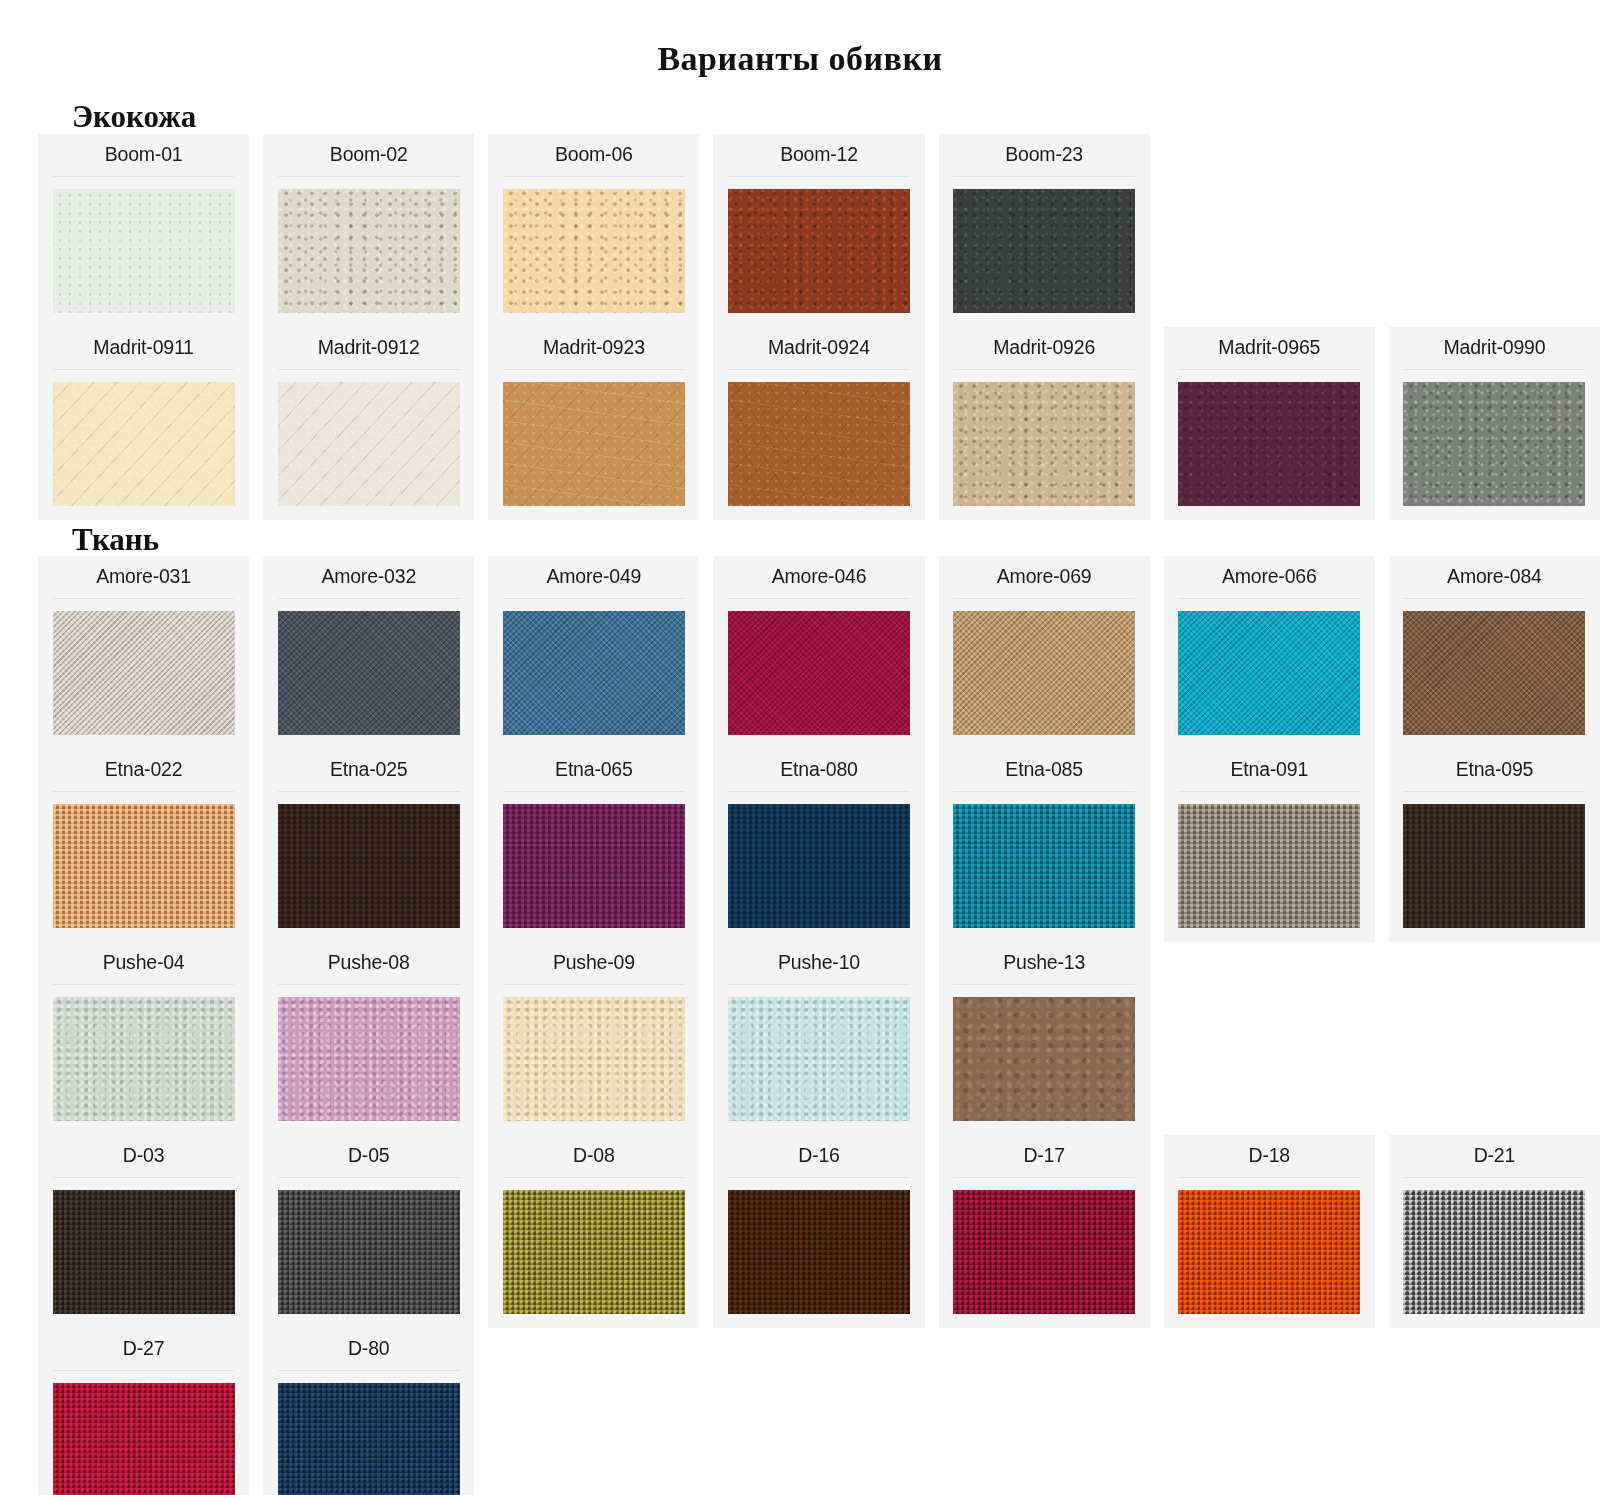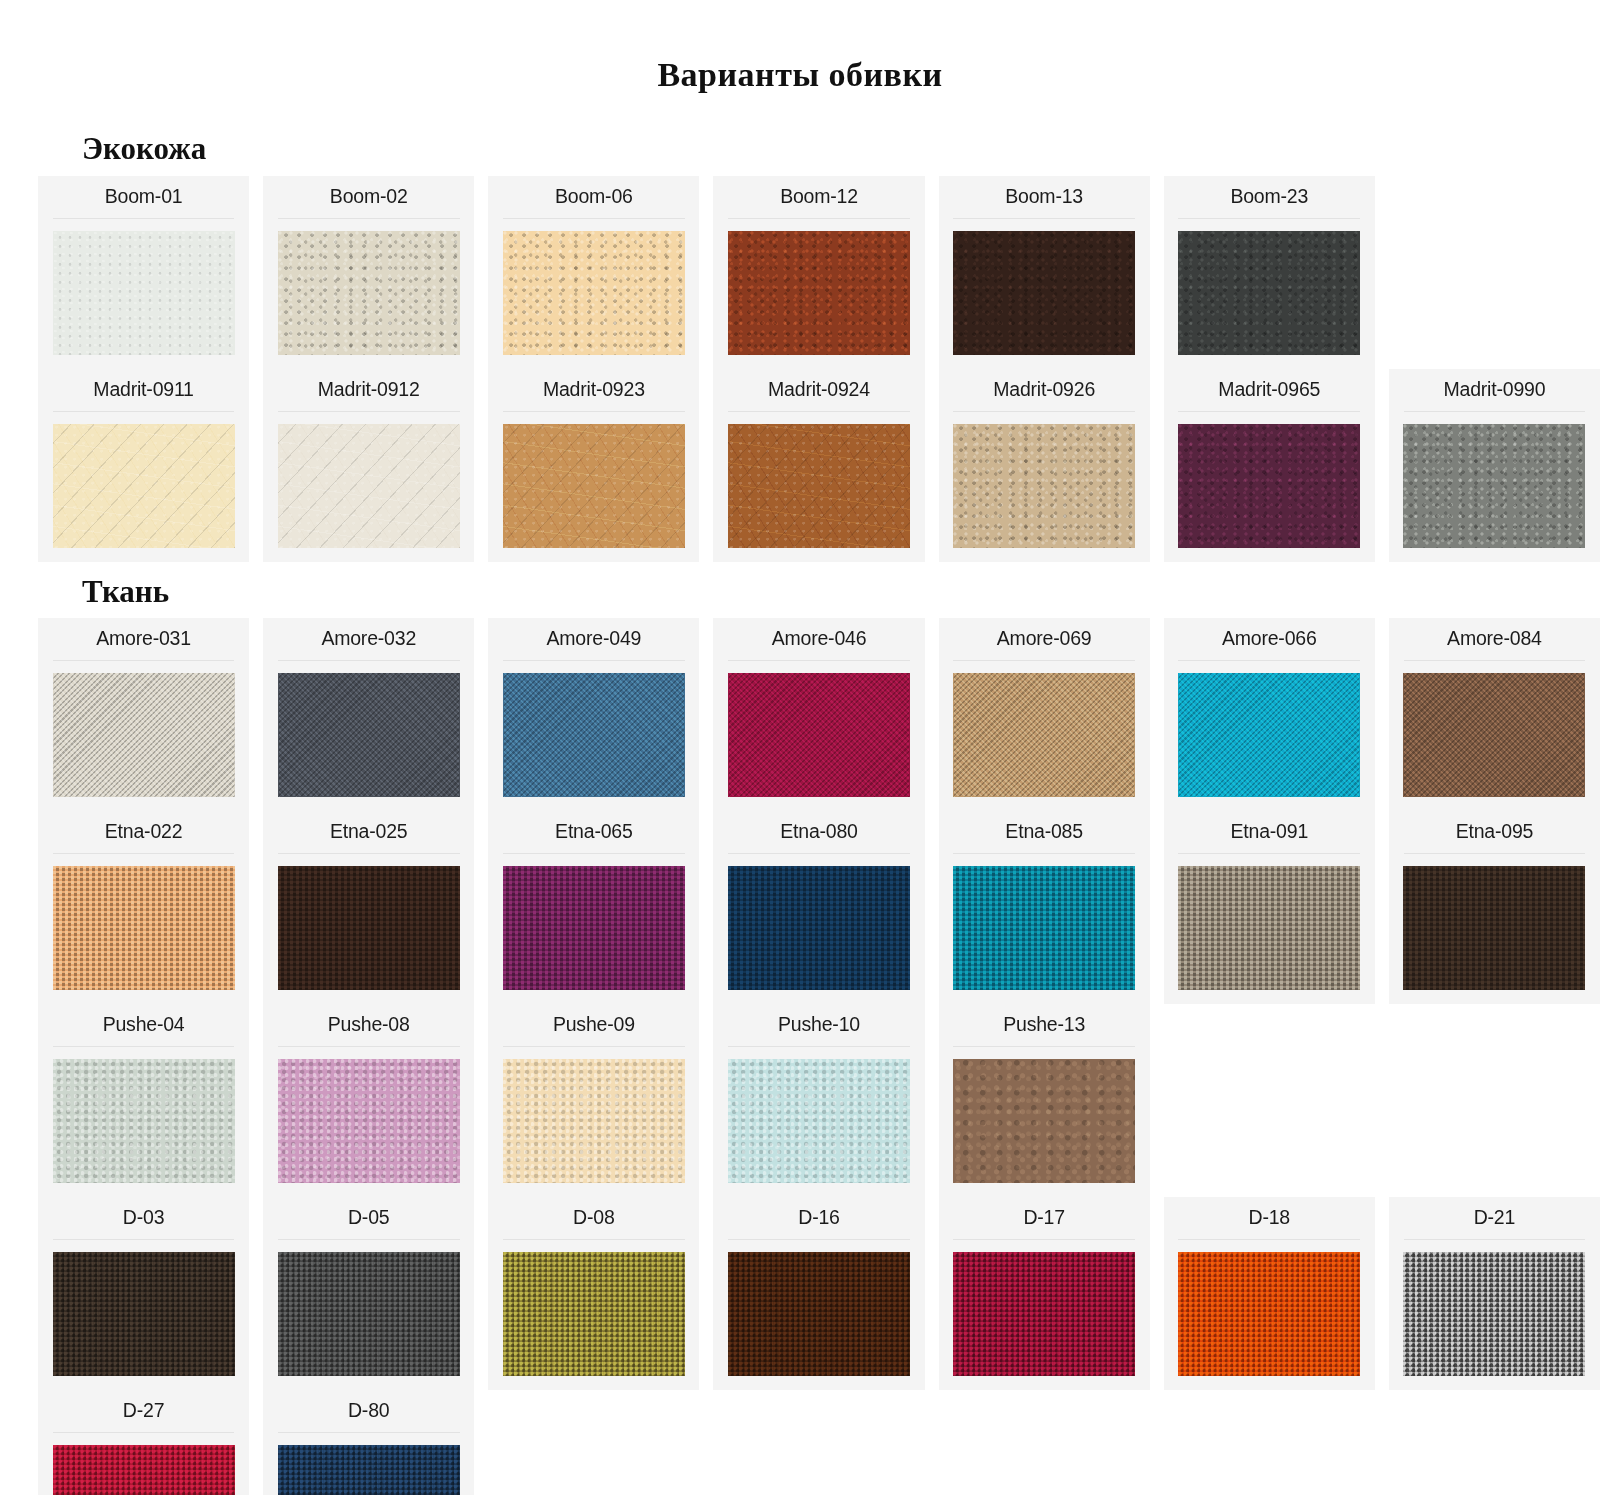--- a/index.html
+++ b/index.html
@@ -25,31 +25,31 @@
 
   
   .page-title {
     font-family: "Liberation Serif", serif;
     font-weight: bold;
     font-size: 34px;
     text-align: center;
     color: #111111;
     letter-spacing: 0.5px;
     padding-top: 40px;
-    margin: 16px;
+    margin: 0;
     line-height: 1.1;
   }
 
   
   .section-heading {
     font-family: "Liberation Serif", serif;
     font-weight: bold;
     font-size: 31px;
     color: #111111;
-    margin: 10px;
+    margin: 0;
     padding-left: 72px;
     line-height: 1.05;
     position: relative;
     z-index: 5;
   }
   .section-eco { padding-top: 24px; }
   .section-fab { padding-top: 4px; }
 
   .row {
     display: grid;
@@ -201,27 +201,20 @@
           </div>
         </div>
         <div class="cell">
           <div class="cell-label">Boom-12</div>
           <div class="cell-divider"></div>
           <div class="swatch-wrap">
             <div class="swatch tex-leather" title="Boom-12" style="background-color: rgb(140, 58, 31);"></div>
           </div>
         </div>
         <div class="cell">
-          <div class="cell-label">Boom-13</div>
-          <div class="cell-divider"></div>
-          <div class="swatch-wrap">
-            <div class="swatch tex-leather" title="Boom-13" style="background-color: rgb(52, 33, 26);"></div>
-          </div>
-        </div>
-        <div class="cell">
           <div class="cell-label">Boom-23</div>
           <div class="cell-divider"></div>
           <div class="swatch-wrap">
             <div class="swatch tex-leather" title="Boom-23" style="background-color: rgb(59, 62, 61);"></div>
           </div>
         </div>
         <div class="cell empty">
           <div class="cell-label"></div>
           <div class="cell-divider"></div>
           <div class="swatch-wrap">

